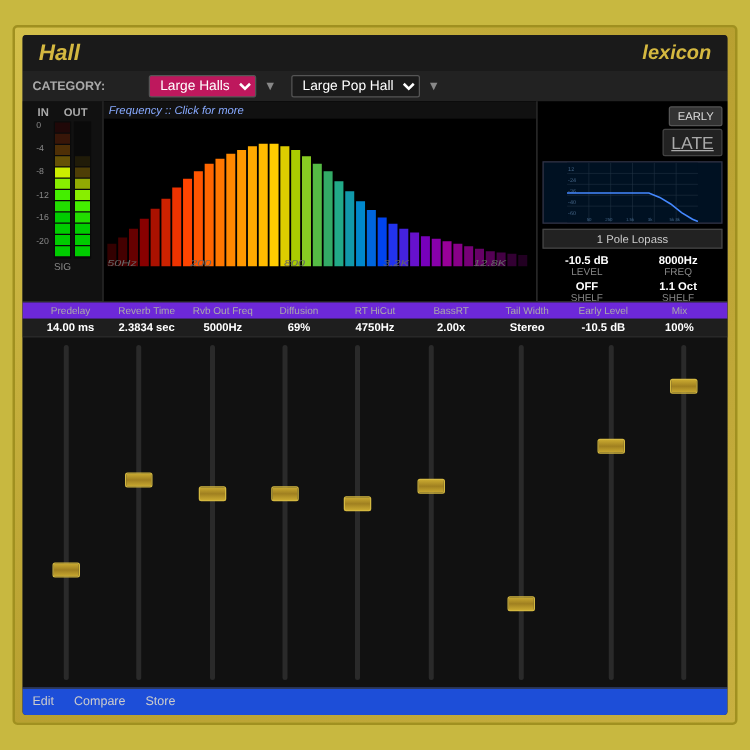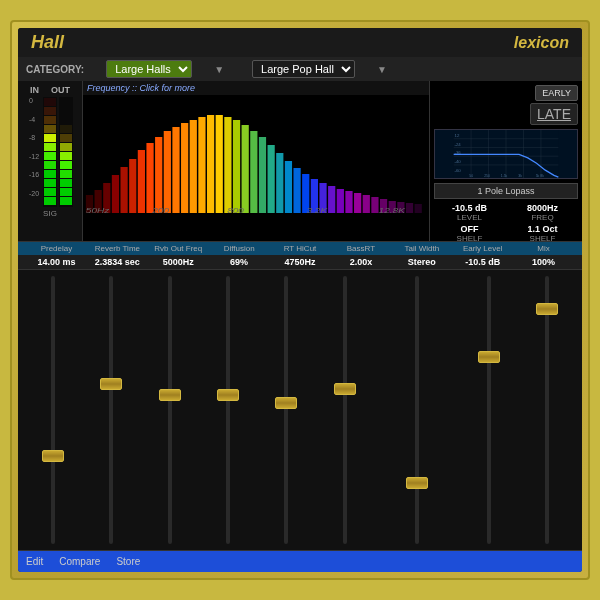--- a/index.html
+++ b/index.html
@@ -49,36 +49,37 @@
       font-size: 16px;
       font-style: italic;
       font-weight: bold;
     }
     
     .category-row {
       display: flex;
       align-items: center;
       background: #222;
       padding: 3px 8px;
-      gap: 22px;
+      gap: 6px;
       min-height: 24px;
     }
     .category-label {
       color: #aaa;
       font-size: 10px;
       font-weight: bold;
     }
     .category-select {
-      background: #4d7c0f;
+      background: #be185d;
       border: 1px solid #555;
       color: #fff;
       font-size: 11px;
       padding: 1px 4px;
       border-radius: 2px;
       cursor: pointer;
+      margin-left: 29px;
     }
     .category-select-2 {
       background: #1a1a1a;
       border: 1px solid #555;
       color: #fff;
       font-size: 11px;
       padding: 1px 4px;
       border-radius: 2px;
       cursor: pointer;
       margin-left: 6px;
@@ -211,21 +212,21 @@
       font-size: 8px;
     }
     
     .params-row {
       background: #1a1a1a;
       border-top: 1px solid #333;
       border-bottom: 1px solid #333;
     }
     .params-header {
       display: flex;
-      background: #0c4a6e;
+      background: #6d28d9;
       padding: 2px 8px;
     }
     .param-header-cell {
       color: #aaa;
       font-size: 8px;
       flex: 1;
       text-align: center;
     }
     .params-values {
       display: flex;

